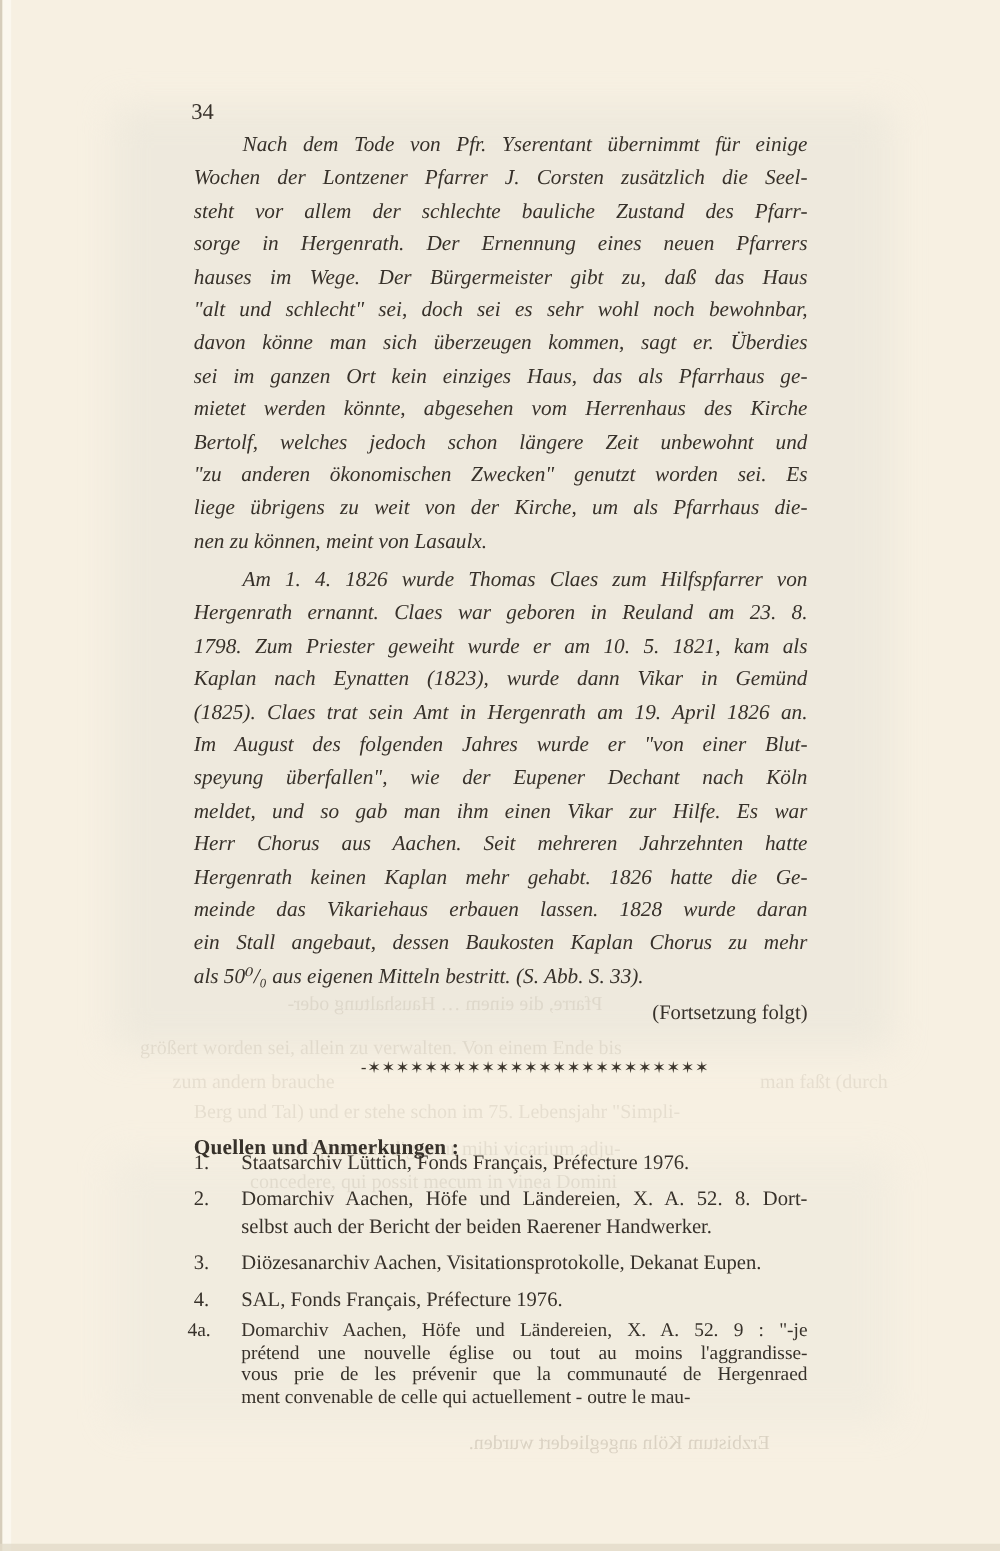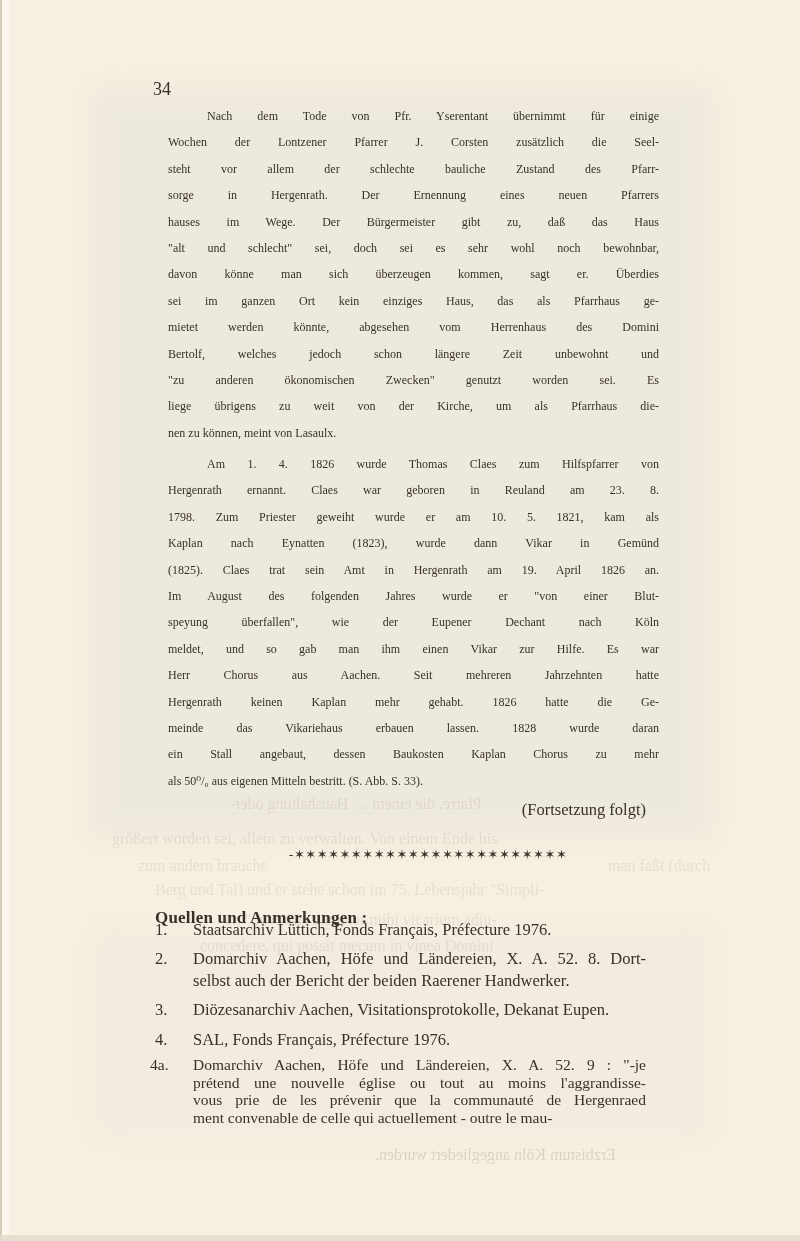--- a/index.html
+++ b/index.html
@@ -21,21 +21,21 @@
   .edge-bottom{position:absolute;left:0;top:1235px;width:800px;height:6px;background:#e2dbc9;opacity:.8;}
   
   .ghost{
     position:absolute;font-size:16px;color:#6f614c;opacity:.12;
     filter:blur(.5px);white-space:nowrap;
   }
   .ghost.mir{transform:scaleX(-1);}
   .ghost.strong{opacity:.2;}
   
   .pagenum{position:absolute;left:153px;top:79px;font-size:18px;}
-  .para{position:absolute;left:168px;width:491px;font-size:12px;}
+  .para{position:absolute;left:155px;width:491px;font-size:17px;font-style:italic;}
   .jline{
     height:26.4px;line-height:26.4px;overflow:hidden;
     text-align:justify;text-align-last:justify;text-justify:inter-word;
   }
   .jline.first{text-indent:39px;}
   .jline.last{text-align-last:left;}
   .cont{position:absolute;left:155px;width:491px;top:797px;height:26px;line-height:26px;
         text-align:right;font-size:16.5px;}
   .stars{
     position:absolute;left:155px;width:491px;top:847px;text-align:center;
@@ -79,21 +79,21 @@
 
   <div class="para" style="top:103px;">
     <div class="jline first">Nach dem Tode von Pfr. Yserentant übernimmt für einige</div>
     <div class="jline">Wochen der Lontzener Pfarrer J. Corsten zusätzlich die Seel-</div>
     <div class="jline">steht vor allem der schlechte bauliche Zustand des Pfarr-</div>
     <div class="jline">sorge in Hergenrath. Der Ernennung eines neuen Pfarrers</div>
     <div class="jline">hauses im Wege. Der Bürgermeister gibt zu, daß das Haus</div>
     <div class="jline">"alt und schlecht" sei, doch sei es sehr wohl noch bewohnbar,</div>
     <div class="jline">davon könne man sich überzeugen kommen, sagt er. Überdies</div>
     <div class="jline">sei im ganzen Ort kein einziges Haus, das als Pfarrhaus ge-</div>
-    <div class="jline">mietet werden könnte, abgesehen vom Herrenhaus des Domini</div>
+    <div class="jline">mietet werden könnte, abgesehen vom Herrenhaus des Kirche</div>
     <div class="jline">Bertolf, welches jedoch schon längere Zeit unbewohnt und</div>
     <div class="jline">"zu anderen ökonomischen Zwecken" genutzt worden sei. Es</div>
     <div class="jline">liege übrigens zu weit von der Kirche, um als Pfarrhaus die-</div>
     <div class="jline last">nen zu können, meint von Lasaulx.</div>
   </div>
 
   <div class="para" style="top:451px;">
     <div class="jline first">Am 1. 4. 1826 wurde Thomas Claes zum Hilfspfarrer von</div>
     <div class="jline">Hergenrath ernannt. Claes war geboren in Reuland am 23. 8.</div>
     <div class="jline">1798. Zum Priester geweiht wurde er am 10. 5. 1821, kam als</div>

